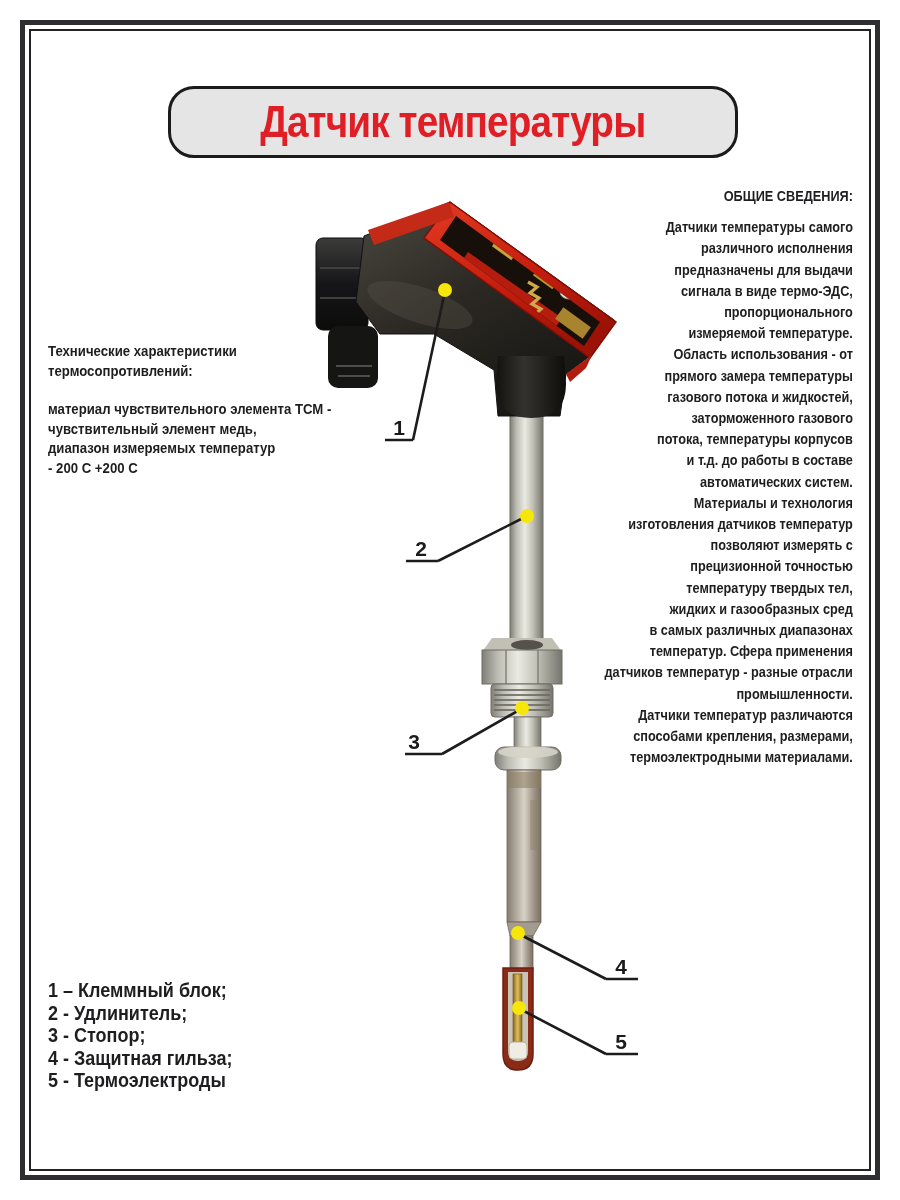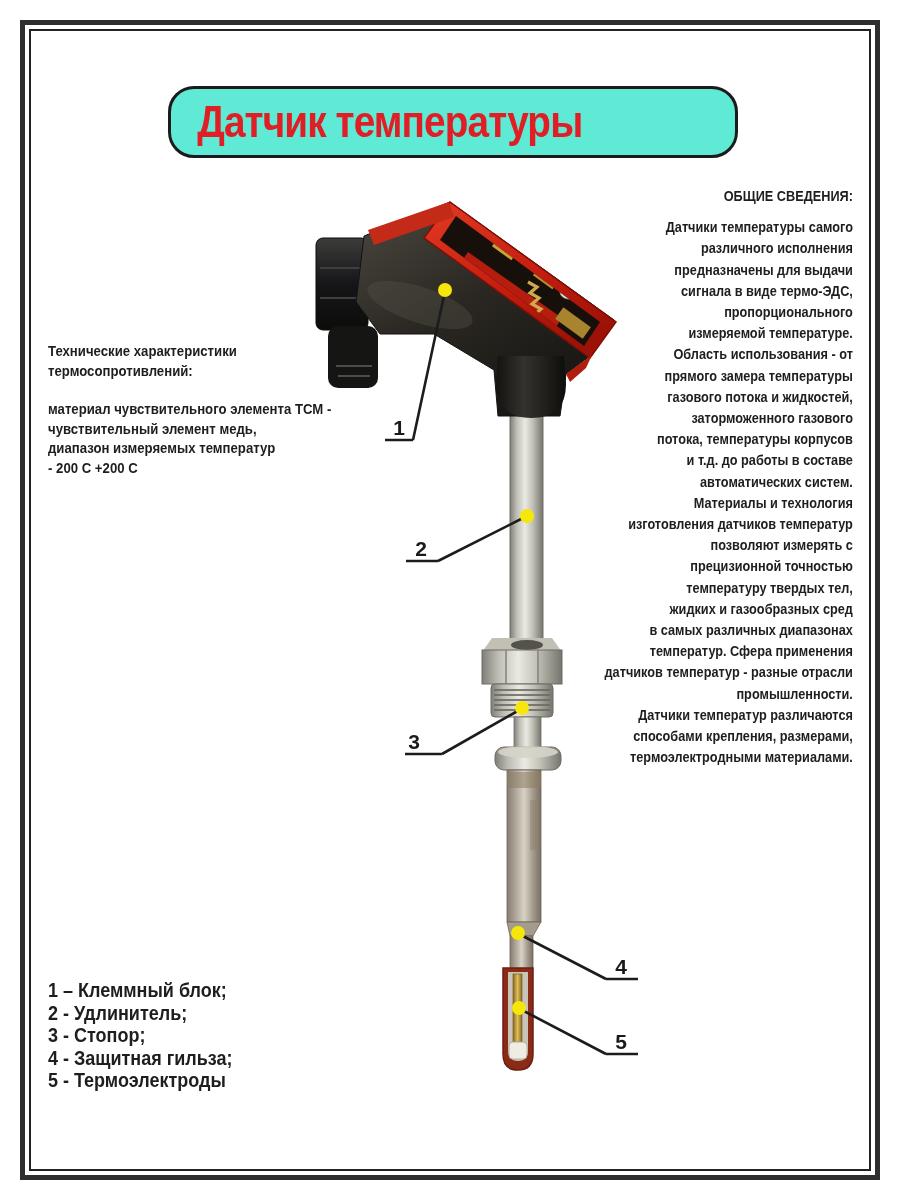--- a/index.html
+++ b/index.html
@@ -4,22 +4,22 @@
 <style>
   html,body{margin:0;padding:0;}
   body{
     width:900px;height:1200px;position:relative;background:#ffffff;overflow:hidden;
     font-family:"Liberation Sans","DejaVu Sans",sans-serif;color:#1e1e20;
   }
   .frame-outer{position:absolute;left:20px;top:20px;right:20px;bottom:20px;border:5px solid #2e2e30;}
   .frame-inner{position:absolute;left:29px;top:29px;right:29px;bottom:29px;border:2px solid #222224;}
   .title-box{
     position:absolute;left:168px;top:86px;width:564px;height:66px;
-    border:3px solid #1b1b1d;border-radius:26px;background:#5eead4;
-    display:flex;align-items:center;
+    border:3px solid #1b1b1d;border-radius:26px;background:#e5e5e5;
+    display:flex;align-items:center;justify-content:center;
   }
   .title-text{
     font-size:44px;font-weight:bold;color:#e01e25;white-space:nowrap;
     transform:scaleX(0.88);transform-origin:center;letter-spacing:-1px;
   }
   .specs{
     position:absolute;left:48px;top:341px;width:340px;
     font-size:15.5px;font-weight:bold;line-height:20px;
     transform:scaleX(0.85);transform-origin:left top;
   }

